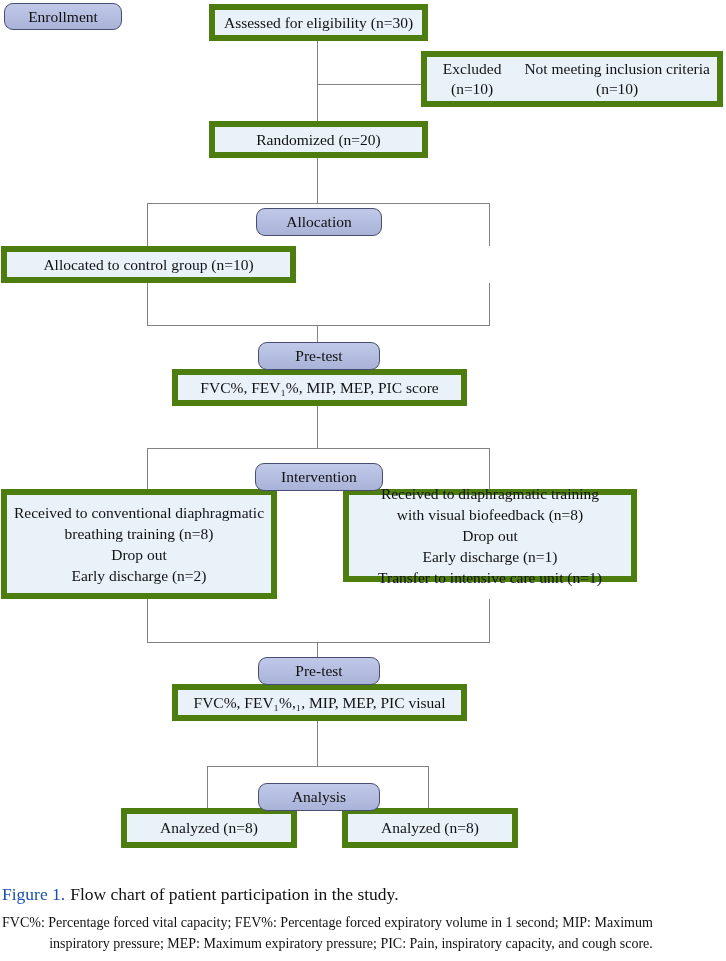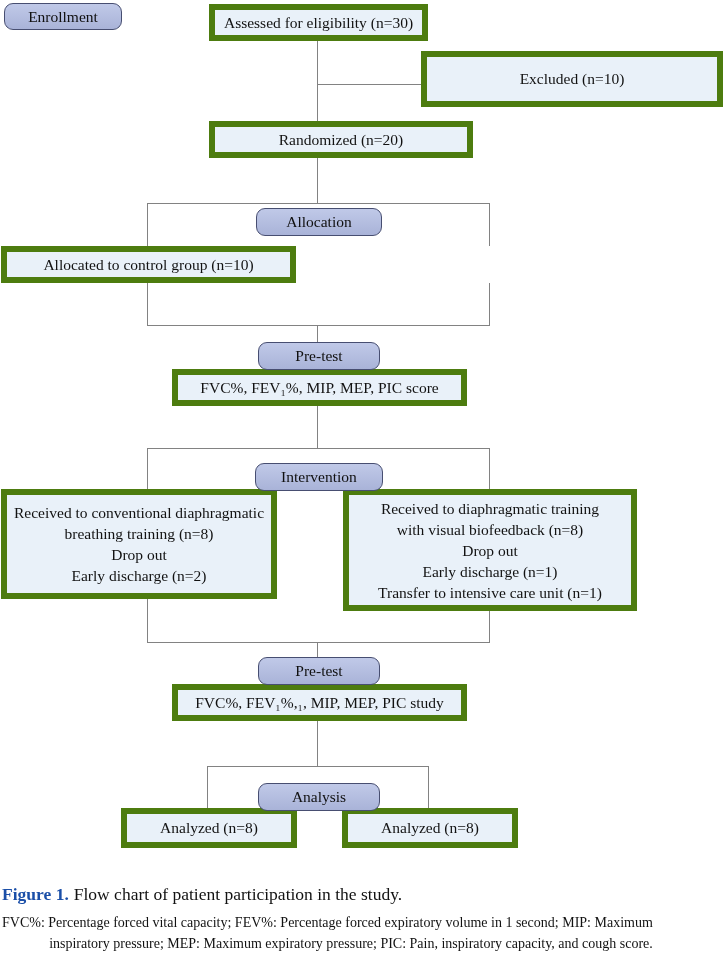--- a/index.html
+++ b/index.html
@@ -18,21 +18,21 @@
   }
   .node.multi { flex-direction:row; line-height:20px; }
   .node.multi2 { flex-direction:column; line-height:21px; }
   .badge {
     position:absolute; background:linear-gradient(#c0c9e8,#a9b3d8);
     border:1.6px solid #474e71; border-radius:9px;
     display:flex; align-items:center; justify-content:center;
     font-size:15.5px; box-sizing:border-box; z-index:2; color:#101010;
   }
   .caption { position:absolute; left:2px; top:884px; font-size:17.5px; }
-  .caption .cap-label { color:#1b4fa8; font-weight:bold; margin-right:5px;text-align:right; }
+  .caption .cap-label { color:#1b4fa8; font-weight:normal; margin-right:5px;text-align:right; }
   .footnote { position:absolute; left:2px; top:913px; font-size:14px; line-height:20.5px; }
   .footnote div { white-space:nowrap;text-align:right; }
 </style>
 </head>
 <body>
 
 <div class="page">
 
   <div class="line v" style="left:317px;top:41px;height:80px"></div>
   <div class="line h" style="left:318px;top:84px;width:103px"></div>
@@ -61,45 +61,46 @@
   <div class="badge" style="left:256px;top:208px;width:126px;height:28px">Allocation</div>
   <div class="badge" style="left:258px;top:342px;width:122px;height:28px">Pre-test</div>
   <div class="badge" style="left:255px;top:463px;width:128px;height:28px">Intervention</div>
   <div class="badge" style="left:258px;top:657px;width:122px;height:28px">Pre-test</div>
   <div class="badge" style="left:258px;top:783px;width:122px;height:28px">Analysis</div>
 
   <div class="node" style="left:209px;top:4px;width:219px;height:37px">Assessed for eligibility (n=30)</div>
 
   <div class="node multi" style="left:421px;top:51px;width:302px;height:56px">
     <div>Excluded (n=10)</div>
+    <div>Not meeting inclusion criteria (n=10)</div>
   </div>
 
-  <div class="node" style="left:209px;top:121px;width:264px;height:37px">Randomized (n=20)</div>
+  <div class="node" style="left:209px;top:121px;width:219px;height:37px">Randomized (n=20)</div>
 
   <div class="node" style="left:1px;top:246px;width:295px;height:37px">Allocated to control group (n=10)</div>
 
 
   <div class="node" style="left:172px;top:369px;width:295px;height:37px">FVC%, FEV₁%, MIP, MEP, PIC score</div>
 
   <div class="node multi2" style="left:1px;top:489px;width:276px;height:110px">
     <div>Received to conventional diaphragmatic</div>
     <div>breathing training (n=8)</div>
     <div>Drop out</div>
     <div>Early discharge (n=2)</div>
   </div>
 
-  <div class="node multi2" style="left:343px;top:489px;width:294px;height:122px">
+  <div class="node multi2" style="left:343px;top:489px;width:294px;height:93px">
     <div>Received to diaphragmatic training</div>
     <div>with visual biofeedback (n=8)</div>
     <div>Drop out</div>
     <div>Early discharge (n=1)</div>
     <div>Transfer to intensive care unit (n=1)</div>
   </div>
 
-  <div class="node" style="left:172px;top:684px;width:295px;height:37px">FVC%, FEV₁%,₁, MIP, MEP, PIC study</div>
+  <div class="node" style="left:172px;top:684px;width:295px;height:37px">FVC%, FEV₁%,₁, MIP, MEP, PIC visual</div>
 
   <div class="node" style="left:121px;top:808px;width:176px;height:40px">Analyzed (n=8)</div>
 
   <div class="node" style="left:342px;top:808px;width:176px;height:40px">Analyzed (n=8)</div>
 
   <div class="caption">
     <span class="cap-label">Figure 1.</span><span>Flow chart of patient participation in the study.</span>
   </div>
 
   <div class="footnote">

